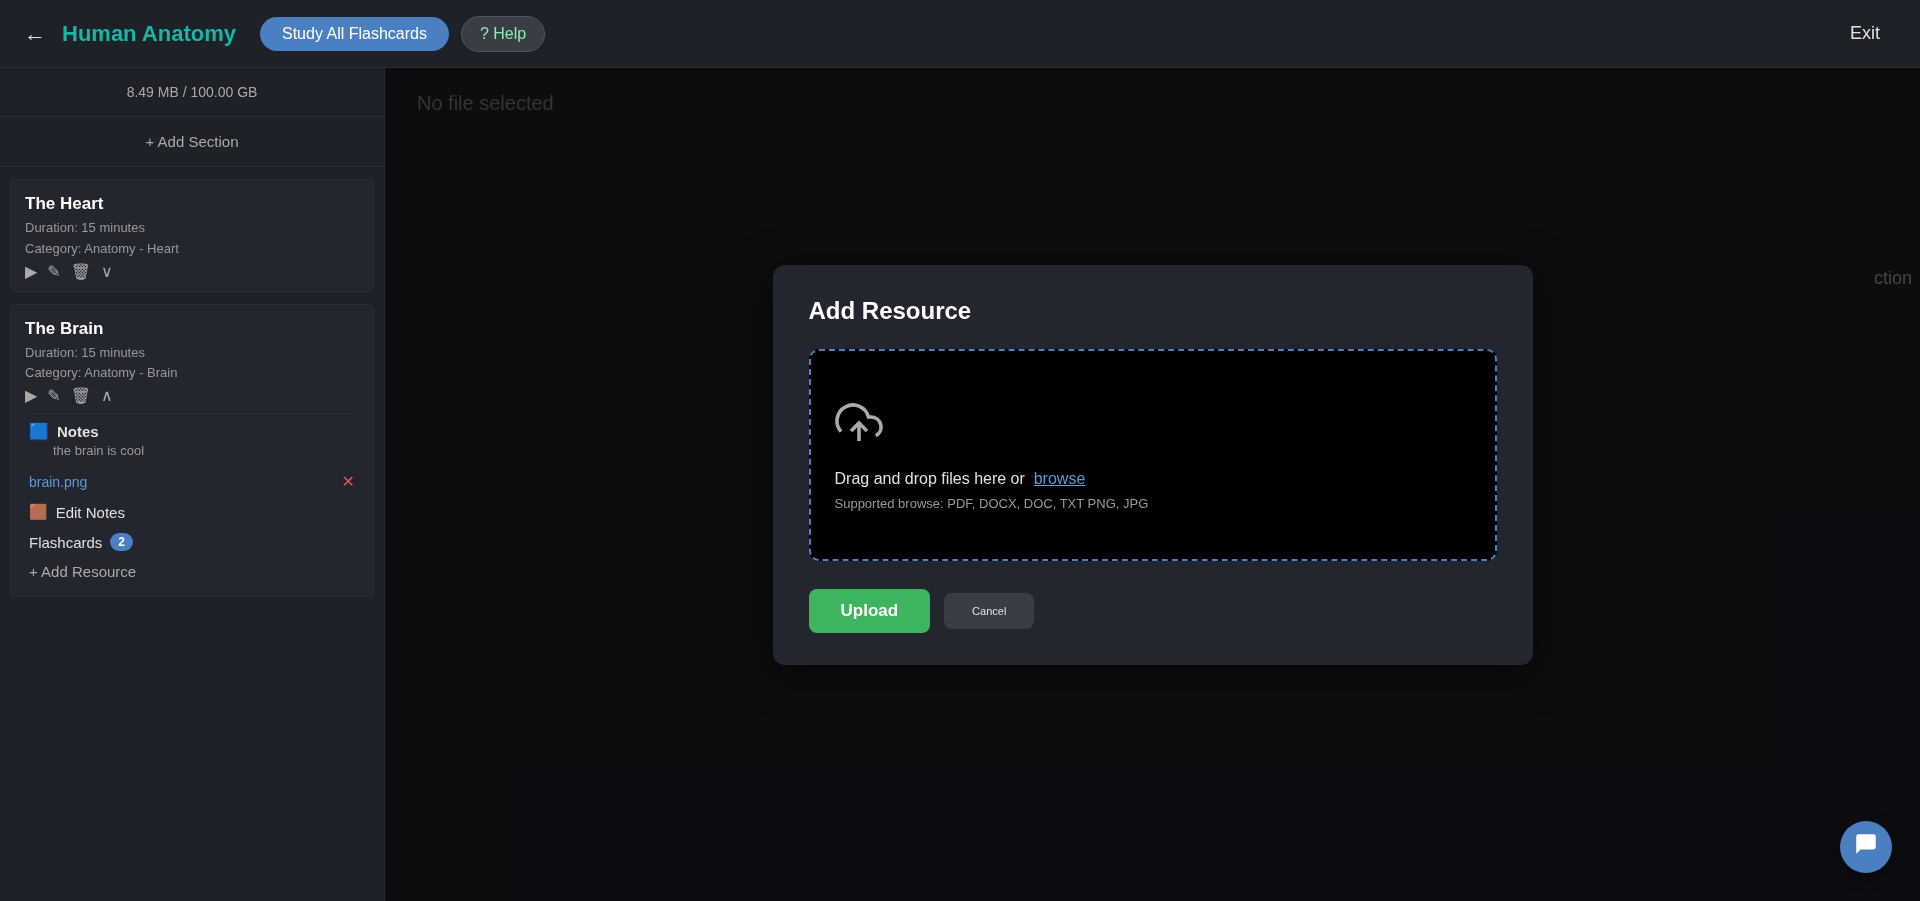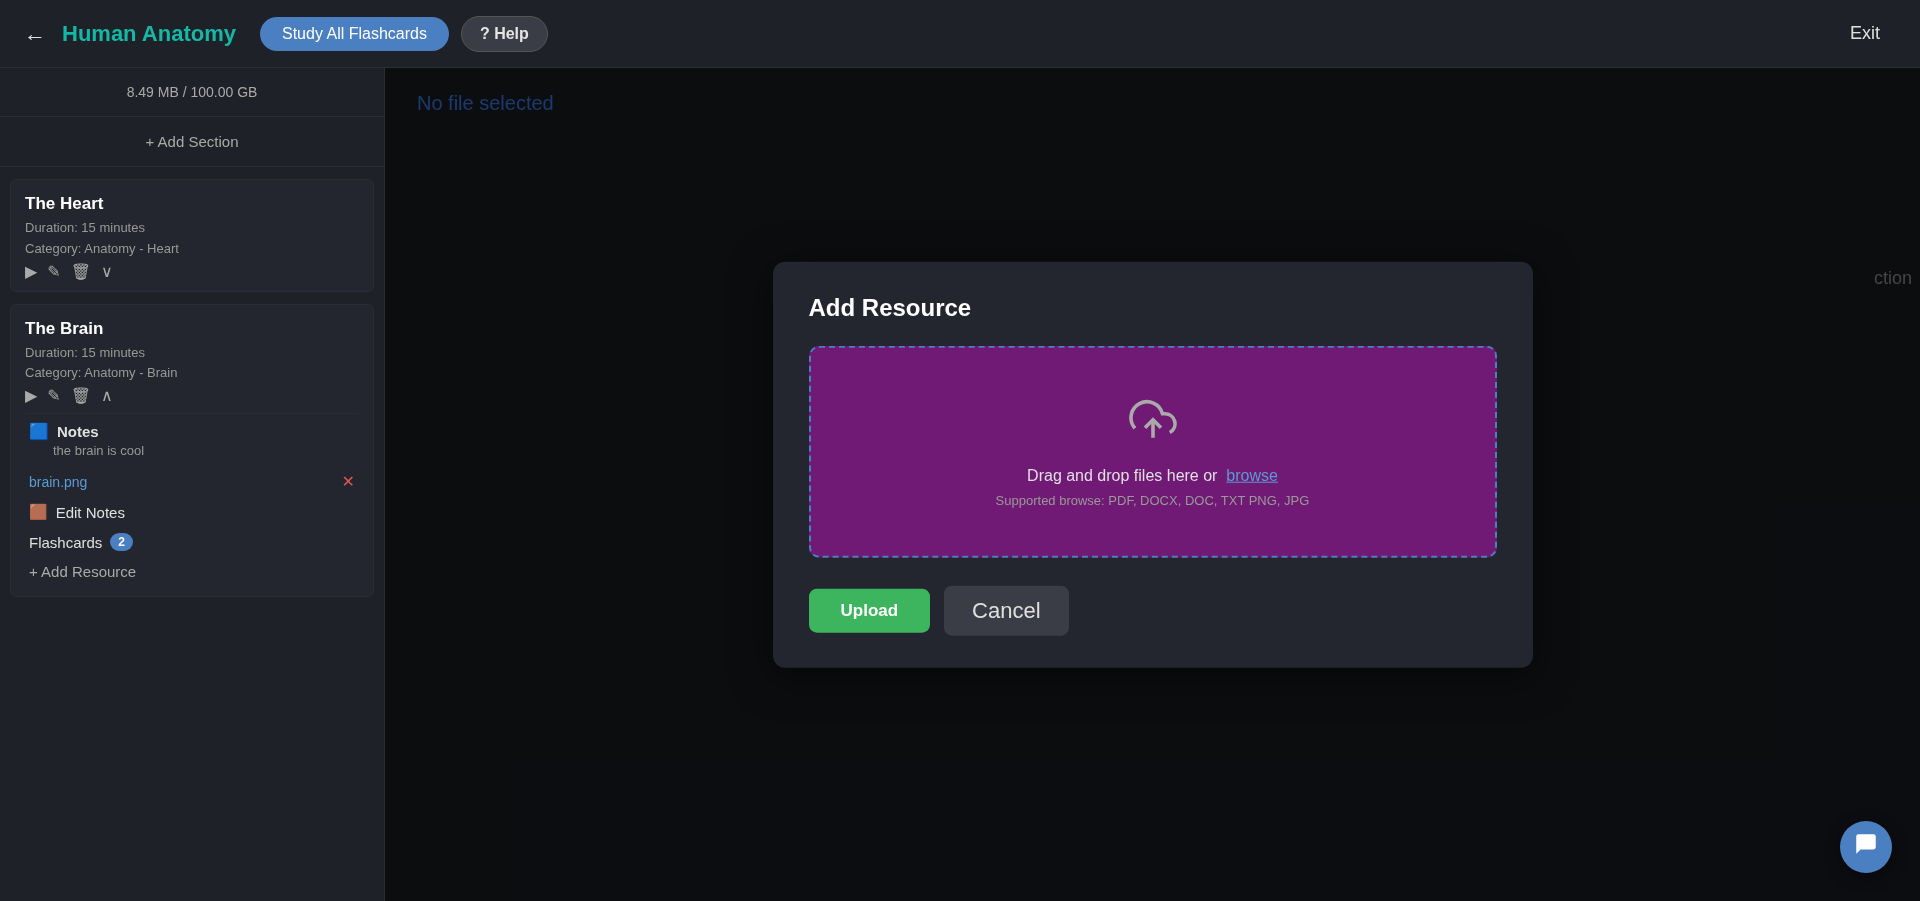--- a/index.html
+++ b/index.html
@@ -40,27 +40,26 @@
       color: #fff;
       border: none;
       border-radius: 20px;
       padding: 8px 22px;
       font-size: 16px;
       cursor: pointer;
       margin-right: 12px;
     }
     .btn-help {
       background: #3a3d45;
-      color: #e5e5e5;
+      color: #86efac;
       border: 1px solid #555;
       border-radius: 20px;
       padding: 8px 18px;
       font-size: 16px;
       cursor: pointer;
-      font-weight: bold;
     }
     .header-exit {
       position: absolute;
       right: 40px;
       font-size: 18px;
       color: #e0e0e0;
       cursor: pointer;
     }
 
     
@@ -210,21 +209,21 @@
 
     
     .main-content {
       flex: 1;
       background: #1a1d23;
       padding: 24px 32px;
       position: relative;
     }
     .no-file-text {
       font-size: 20px;
-      color: #3b82f6;
+      color: #737373;
       margin-bottom: 20px;
     }
 
     
     .overlay {
       position: absolute;
       inset: 0;
       background: rgba(0,0,0,0.55);
       z-index: 10;
     }
@@ -245,23 +244,22 @@
     .modal-title {
       font-size: 24px;
       font-weight: 700;
       color: #ffffff;
       margin-bottom: 24px;
     }
     .drop-zone {
       border: 2px dashed #4a7fc1;
       border-radius: 10px;
       padding: 48px 24px;
-      text-align: center;
       margin-bottom: 28px;
-      background: #701a75;
+      background: #000000;
     }
     .upload-icon {
       font-size: 40px;
       color: #aaa;
       margin-bottom: 14px;
     }
     .drop-text {
       font-size: 16px;
       color: #e0e0e0;
       margin-bottom: 8px;
@@ -289,21 +287,21 @@
       font-size: 17px;
       font-weight: 600;
       cursor: pointer;
     }
     .btn-cancel {
       background: #3a3d45;
       color: #e0e0e0;
       border: none;
       border-radius: 8px;
       padding: 12px 28px;
-      font-size: 22px;
+      font-size: 11px;
       cursor: pointer;
     }
 
     
     .partial-text {
       position: absolute;
       right: 0;
       top: 200px;
       font-size: 18px;
       color: #999;

